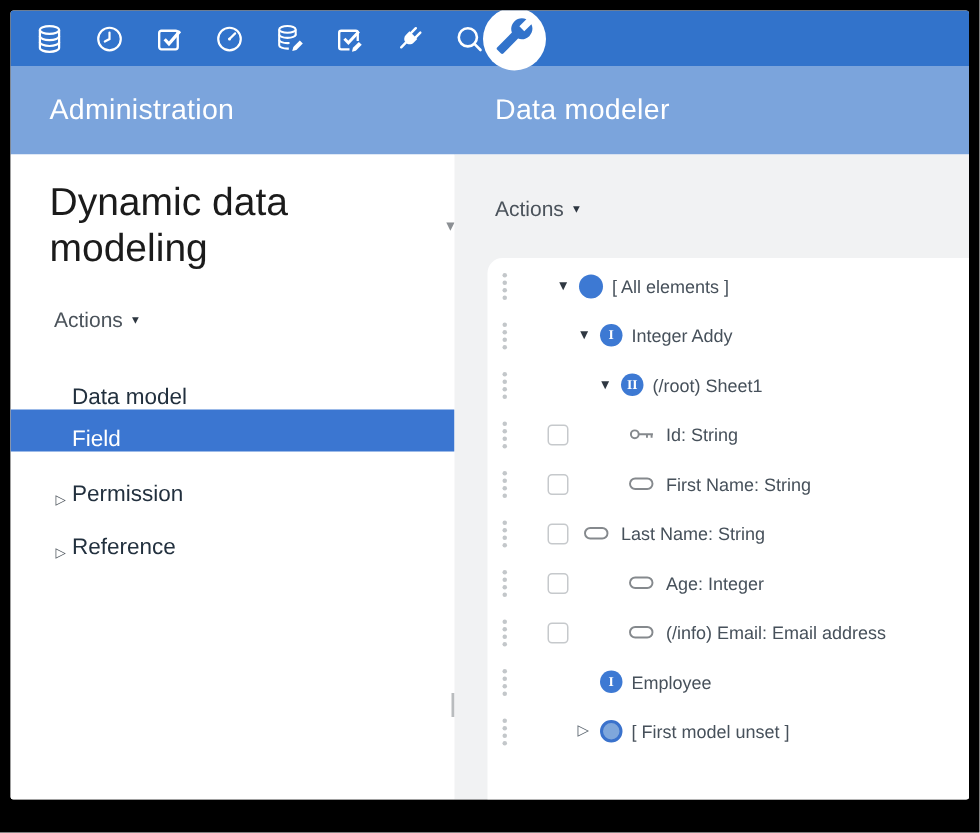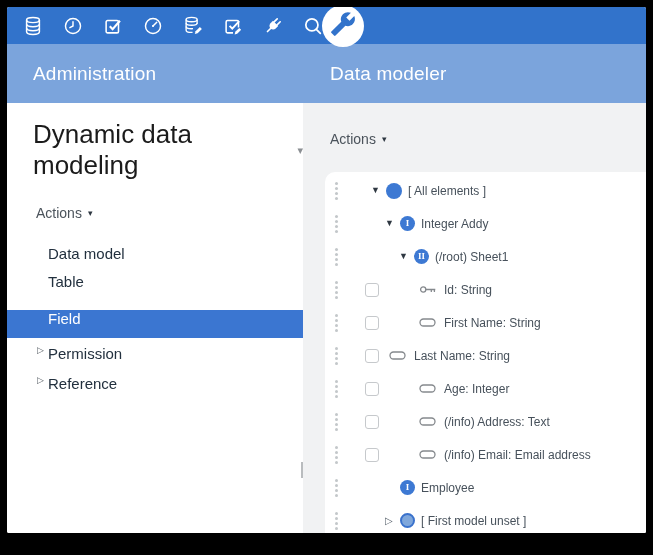--- a/index.html
+++ b/index.html
@@ -36,21 +36,21 @@
   .right-panel{flex:1;background:var(--bg,#f1f2f3);position:relative;min-width:0;}
   
   .page-title-row{margin:16px 0 0 26px;display:flex;align-items:center;}
   .page-title{font-size:26px;color:#1b1b1b;}
   .title-caret{margin-left:18px;color:#8b8f93;font-size:11px;cursor:pointer;}
   .actions-row{display:flex;align-items:center;cursor:pointer;}
   .left-panel .actions-row{margin:24px 0 0 29px;}
   .actions-label{font-size:14px;color:#4b535b;}
   .actions-caret{font-size:9px;color:#2d3640;margin-left:6px;}
   .menu{margin-top:24px;}
-  .menu-item{height:28px;display:flex;align-items:flex-start;padding-left:30px;cursor:pointer;}
+  .menu-item{height:28px;display:flex;align-items:flex-end;padding-left:30px;cursor:pointer;}
   .menu-item:nth-child(3){margin-top:9px;}
   .menu-item:nth-child(4){margin-top:7px;}
   .menu-item:nth-child(5){margin-top:2px;}
   .menu-expander{width:11px;flex:none;font-size:9px;color:#555c63;}
   .menu-label{font-size:15px;color:#22303e;}
   .menu-item.selected{background:var(--selected,#3b76d1);}
   .menu-item.selected .menu-label{color:#fff;}
   .resize-grip{
     position:absolute;right:-4px;top:359px;width:2px;height:16px;
     border-left:2px solid #b9bcbe;border-right:2px solid #b9bcbe;cursor:col-resize;
@@ -177,24 +177,20 @@
       </div>
       <div class="actions-row">
         <span class="actions-label">Actions</span>
         <span class="actions-caret">▾</span>
       </div>
       <div class="menu">
           <div class="menu-item">
     <span class="menu-expander"></span>
     <span class="menu-label">Data model</span>
   </div>
-          <div class="menu-item">
-    <span class="menu-expander"></span>
-    <span class="menu-label">Table</span>
-  </div>
           <div class="menu-item selected">
     <span class="menu-expander"></span>
     <span class="menu-label">Field</span>
   </div>
           <div class="menu-item">
     <span class="menu-expander">▷</span>
     <span class="menu-label">Permission</span>
   </div>
           <div class="menu-item">
     <span class="menu-expander">▷</span>
@@ -318,36 +314,20 @@
               <i></i>
               <i></i>
             </span>
     <input type="checkbox" class="row-check" style="">
 
     <span class="row-icon ic-field">
     <svg width="17" height="13" viewBox="0 0 17 13" fill="none" stroke="#85898d" stroke-width="1.3">
       <rect x="1" y="3" width="15" height="7" rx="3.5"></rect>
     </svg>
   </span>
-    <span class="row-label">(/info) Address: Text</span>
-  </div>
-          <div class="tree-row" style="padding-left: 94px;">
-    <span class="gripper">
-              <i></i>
-              <i></i>
-              <i></i>
-              <i></i>
-            </span>
-    <input type="checkbox" class="row-check" style="">
-
-    <span class="row-icon ic-field">
-    <svg width="17" height="13" viewBox="0 0 17 13" fill="none" stroke="#85898d" stroke-width="1.3">
-      <rect x="1" y="3" width="15" height="7" rx="3.5"></rect>
-    </svg>
-  </span>
     <span class="row-label">(/info) Email: Email address</span>
   </div>
           <div class="tree-row" style="padding-left: 60px;">
     <span class="gripper">
               <i></i>
               <i></i>
               <i></i>
               <i></i>
             </span>
 

